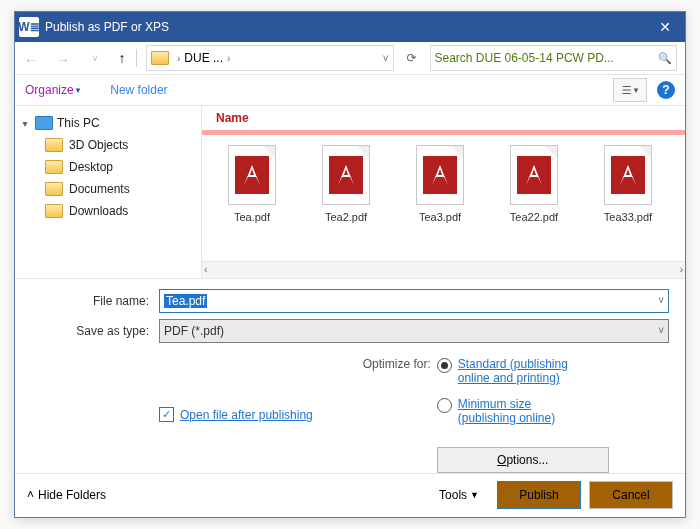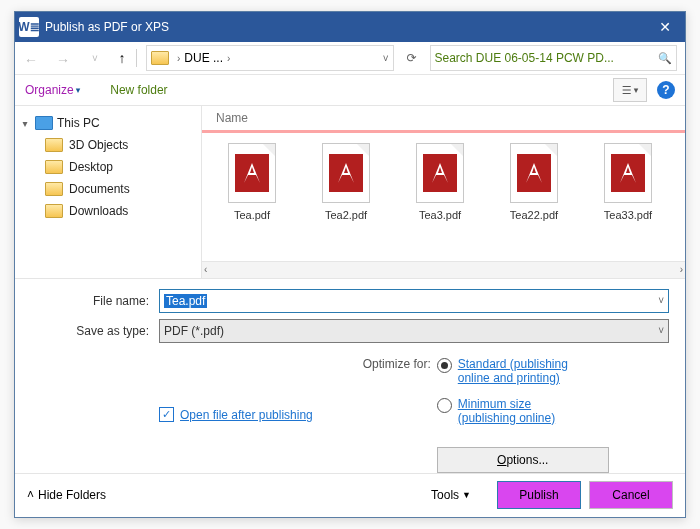--- a/index.html
+++ b/index.html
@@ -59,21 +59,21 @@
     border:1px solid #d9d9d9;height:24px;margin-right:8px;padding:0 4px;
     color:#4d7c0f;
   }
   .searchbox .text{flex:1;white-space:nowrap;overflow:hidden;text-overflow:ellipsis}
   .toolbar{
     height:32px;display:flex;align-items:center;
     padding:0 10px;border-bottom:1px solid #e5e5e5;
   }
   .toolbar .org{color:#a21caf}
   .toolbar .drop{color:#165a9c;font-size:9px;margin-left:2px}
-  .toolbar .new{margin-left:30px;color:#4d7c0f}
+  .toolbar .new{margin-left:30px;color:#3b82f6}
   .toolbar .right{margin-left:auto;display:flex;align-items:center;gap:10px}
   .view-btn{
     width:32px;height:22px;border:1px solid #cfcfcf;background:#f7f7f7;
     display:flex;align-items:center;justify-content:center;font-size:11px;color:#555;
   }
   .help{
     width:18px;height:18px;border-radius:50%;background:#1e73d6;color:#fff;
     display:flex;align-items:center;justify-content:center;font-weight:bold;font-size:12px;
   }
   .body{display:flex;height:182px;border-bottom:1px solid #e5e5e5}
@@ -86,22 +86,22 @@
   .tree .sub{padding-left:26px}
   .tree .sub .folder-icon{margin-right:6px}
   .pc-icon{
     width:16px;height:12px;background:#4aa0e6;border:1px solid #2c7ac0;
     border-radius:1px;margin:0 4px;flex:none;
   }
   .files{
     flex:1;display:flex;flex-direction:column;position:relative;
   }
   .col-head{
-    height:24px;display:flex;align-items:center;color:#737373;
-    padding-left:14px;border-bottom:3px solid #fca5a5;font-size:12px;
+    height:24px;display:flex;align-items:center;color:#b91c1c;
+    padding-left:14px;border-bottom:5px solid #fca5a5;font-size:12px;font-weight:bold;
   }
   .icons{
     flex:1;display:flex;gap:22px;padding:10px 14px 0;overflow:hidden;
   }
   .file{display:flex;flex-direction:column;align-items:center;width:72px;font-size:11px;color:#333}
   .pdf-ico{
     width:46px;height:58px;background:#fff;border:1px solid #c8c8c8;
     position:relative;margin-bottom:6px;
   }
   .pdf-ico .fold{
@@ -152,23 +152,23 @@
   .optbtn{
     width:170px;height:24px;margin-top:10px;margin-left:auto;margin-right:10px;
     background:#efefef;border:1px solid #b5b5b5;display:flex;align-items:center;justify-content:center;
     font-size:12px;
   }
   .footer{
     margin-top:auto;height:46px;display:flex;align-items:center;
     border-top:1px solid #e5e5e5;padding:0 12px;
   }
   .hidef{display:flex;align-items:center;gap:4px;font-size:12px}
-  .footer .tools{margin-left:auto;display:flex;align-items:center;gap:3px;margin-right:18px}
+  .footer .tools{margin-left:auto;display:flex;align-items:center;gap:3px;margin-right:10px}
   .btn{
-    width:82px;height:26px;border:1px solid #bfbfbf;background:#d946ef;
+    width:82px;height:26px;border:1px solid #bfbfbf;background:#a16207;
     display:flex;align-items:center;justify-content:center;margin-left:8px;font-size:12px;
   }
   .btn.primary{border-color:#2a7ab0}
 </style>
 </head>
 <body>
 
 <div class="window">
 
   <div class="titlebar">

